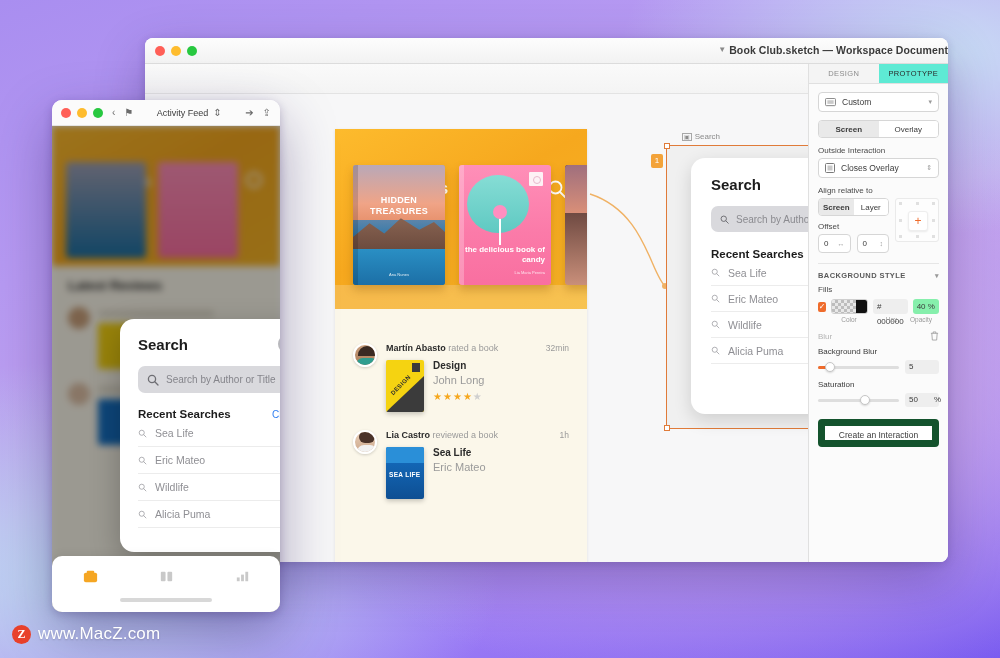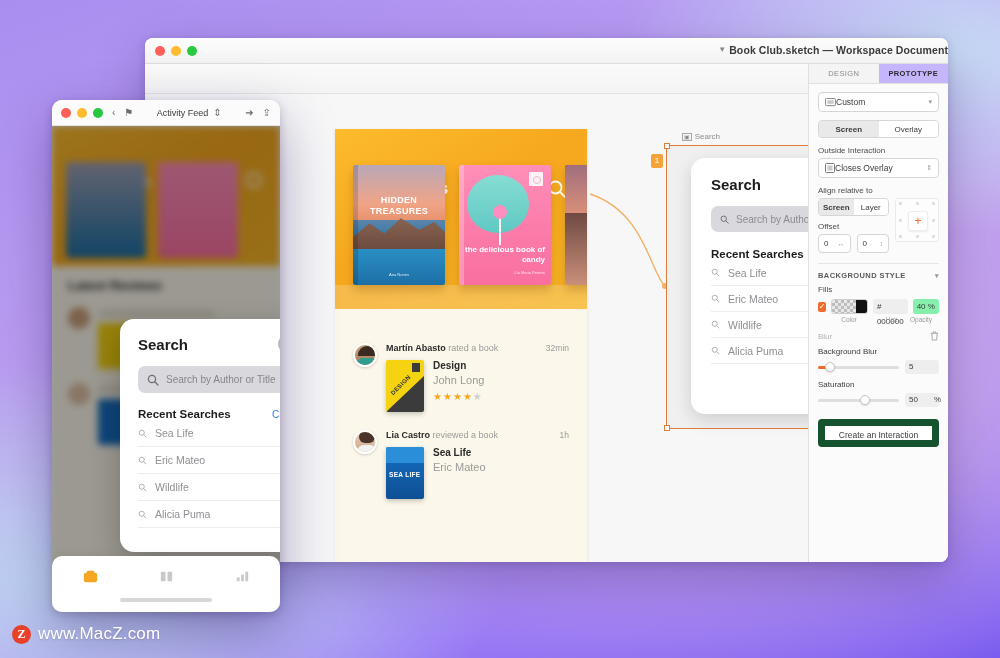--- a/index.html
+++ b/index.html
@@ -147,25 +147,25 @@
 
   
   #inspector {
     position: absolute; right: 0; top: 26px; bottom: 0; width: 140px;
     background: #fbfbfb; border-left: 1px solid #e0e0e0;
     font-size: 8.5px; color: #3b3b3b;
   }
   .insp-tabs { display: flex; height: 20px; border-bottom: 1px solid #e0e0e0; background: #f4f4f4; }
   .insp-tab { flex: 1; text-align: center; line-height: 20px; font-size: 7.5px;
     letter-spacing: .4px; color: #8c8c8c; }
-  .insp-tab.active { color: #2a2a2a; font-weight: bold; background: #c4b5fd; }
+  .insp-tab.active { color: #2a2a2a; font-weight: normal; background: #5eead4; }
   .insp-body { padding: 8px 9px; }
   .row-gap { margin-top: 8px; }
   .sel-box { height: 20px; border: 1px solid #d6d6d6; border-radius: 4px; background: #fff;
-    display: flex; align-items: center; padding: 0 6px; }
+    display: flex; align-items: center; padding: 0 6px; gap: 6px; }
   .sel-box .lbl { flex: 1; font-size: 8.5px; }
   .caret { color: #9a9a9a; font-size: 7px; }
   .seg { display: flex; height: 18px; border: 1px solid #d6d6d6; border-radius: 4px; overflow: hidden; }
   .seg > div { flex: 1; text-align: center; line-height: 17px; font-size: 8px; background: #fff; }
   .seg > div.on { background: #e9e9e9; font-weight: bold; }
   .sec-label { font-size: 8px; color: #4a4a4a; margin-bottom: 3px; }
   .stepper { height: 19px; border: 1px solid #d6d6d6; border-radius: 4px; background: #fff;
     display: flex; align-items: center; padding: 0 5px; gap: 5px; }
   .stepper .val { flex: 1; font-size: 8px; }
   .flex2 { display: flex; gap: 6px; }

